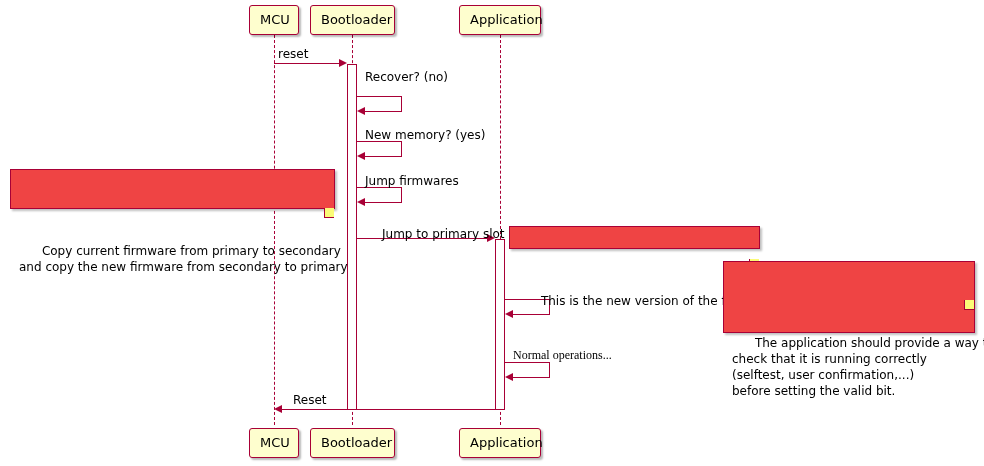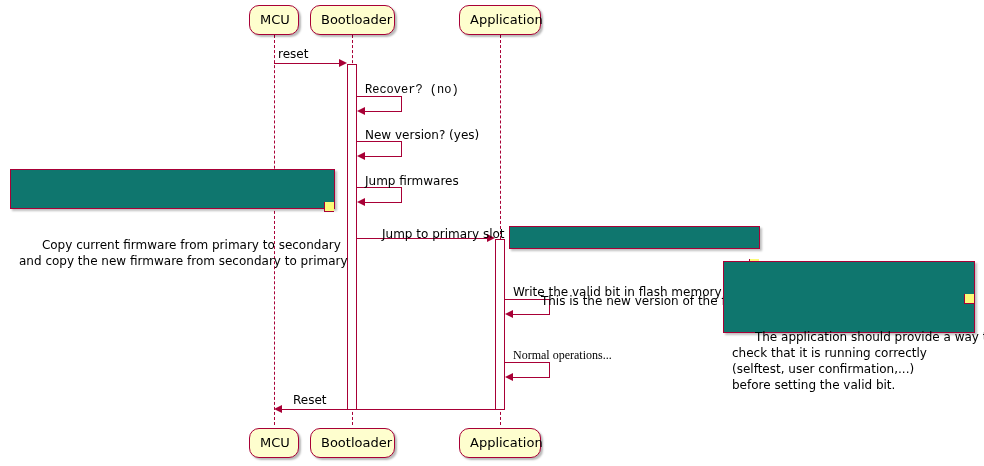--- a/index.html
+++ b/index.html
@@ -14,21 +14,21 @@
     position: relative;
     width: 984px;
     height: 466px;
     overflow: hidden;
     background: #ffffff;
   }
   .participant {
     position: absolute;
     background: #FEFECE;
     border: 1.3px solid #A80036;
-    border-radius: 10px;
+    border-radius: 3px;
     box-shadow: 2px 2px 2px rgba(0,0,0,0.28);
     font-size: 13px;
     color: #000000;
     text-align: center;
     line-height: 1;
     padding: 7px 10px 8px 10px;
     box-sizing: border-box;
     white-space: nowrap;
   }
   .lifeline {
@@ -70,27 +70,27 @@
   }
   .self-msg {
     position: absolute;
   }
   .self-msg .seg {
     position: absolute;
     background: #A80036;
   }
   .note {
     position: absolute;
-    background: #0f766e;
+    background: #ef4444;
     border: 1.1px solid #A80036;
     box-shadow: 2px 2px 2px rgba(0,0,0,0.25);
     font-size: 12px;
     color: #000000;
     line-height: 1.32;
-    padding: 5px 8px 6px 8px;
+    padding: 11px 8px 6px 8px;
     box-sizing: border-box;
     white-space: pre;
   }
   .note-fold {
     position: absolute;
     top: 0;
     right: 0;
     width: 9px;
     height: 9px;
     background: #FBFB77;
@@ -122,49 +122,48 @@
   <div class="msg-line" style="left:274px; top:63px; width:65px;"></div>
   <div class="arrowhead right" style="left:339px; top:59px;"></div>
   <div class="msg-label" style="left:278px; top:48px;">reset</div>
 
   <div class="self-msg" style="left:357px; top:96px;">
     <div class="seg" style="left:0; top:0; width:45px; height:1.2px;"></div>
     <div class="seg" style="left:43.8px; top:0; width:1.2px; height:16px;"></div>
     <div class="seg" style="left:8px; top:15px; width:36px; height:1.2px;"></div>
   </div>
   <div class="arrowhead left" style="left:357px; top:107px;"></div>
-  <div class="msg-label" style="left:365px; top:84px;font-family:Liberation Mono, monospace;">Recover? (no)</div>
+  <div class="msg-label" style="left:365px; top:71px;">Recover? (no)</div>
 
   <div class="self-msg" style="left:357px; top:141px;">
     <div class="seg" style="left:0; top:0; width:45px; height:1.2px;"></div>
     <div class="seg" style="left:43.8px; top:0; width:1.2px; height:16px;"></div>
     <div class="seg" style="left:8px; top:15px; width:36px; height:1.2px;"></div>
   </div>
   <div class="arrowhead left" style="left:357px; top:152px;"></div>
-  <div class="msg-label" style="left:365px; top:129px;">New version? (yes)</div>
+  <div class="msg-label" style="left:365px; top:129px;">New memory? (yes)</div>
 
   <div class="self-msg" style="left:357px; top:187px;">
     <div class="seg" style="left:0; top:0; width:45px; height:1.2px;"></div>
     <div class="seg" style="left:43.8px; top:0; width:1.2px; height:16px;"></div>
     <div class="seg" style="left:8px; top:15px; width:36px; height:1.2px;"></div>
   </div>
   <div class="arrowhead left" style="left:357px; top:198px;"></div>
   <div class="msg-label" style="left:365px; top:175px;">Jump firmwares</div>
 
   <div class="msg-line" style="left:357px; top:238px; width:130px;"></div>
   <div class="arrowhead right" style="left:487px; top:234px;"></div>
   <div class="msg-label" style="left:382px; top:228px;text-align:right;">Jump to primary slot</div>
 
   <div class="self-msg" style="left:505px; top:299px;">
     <div class="seg" style="left:0; top:0; width:45px; height:1.2px;"></div>
     <div class="seg" style="left:43.8px; top:0; width:1.2px; height:16px;"></div>
     <div class="seg" style="left:8px; top:15px; width:36px; height:1.2px;"></div>
   </div>
   <div class="arrowhead left" style="left:505px; top:310px;"></div>
-  <div class="msg-label" style="left:513px; top:286px;">Write the valid bit in flash memory</div>
 
   <div class="self-msg" style="left:505px; top:362px;">
     <div class="seg" style="left:0; top:0; width:45px; height:1.2px;"></div>
     <div class="seg" style="left:43.8px; top:0; width:1.2px; height:16px;"></div>
     <div class="seg" style="left:8px; top:15px; width:36px; height:1.2px;"></div>
   </div>
   <div class="arrowhead left" style="left:505px; top:373px;"></div>
   <div class="msg-label" style="left:513px; top:349px;font-family:Liberation Serif, serif;">Normal operations...</div>
 
   <div class="msg-line" style="left:282px; top:409px; width:213px;"></div>

